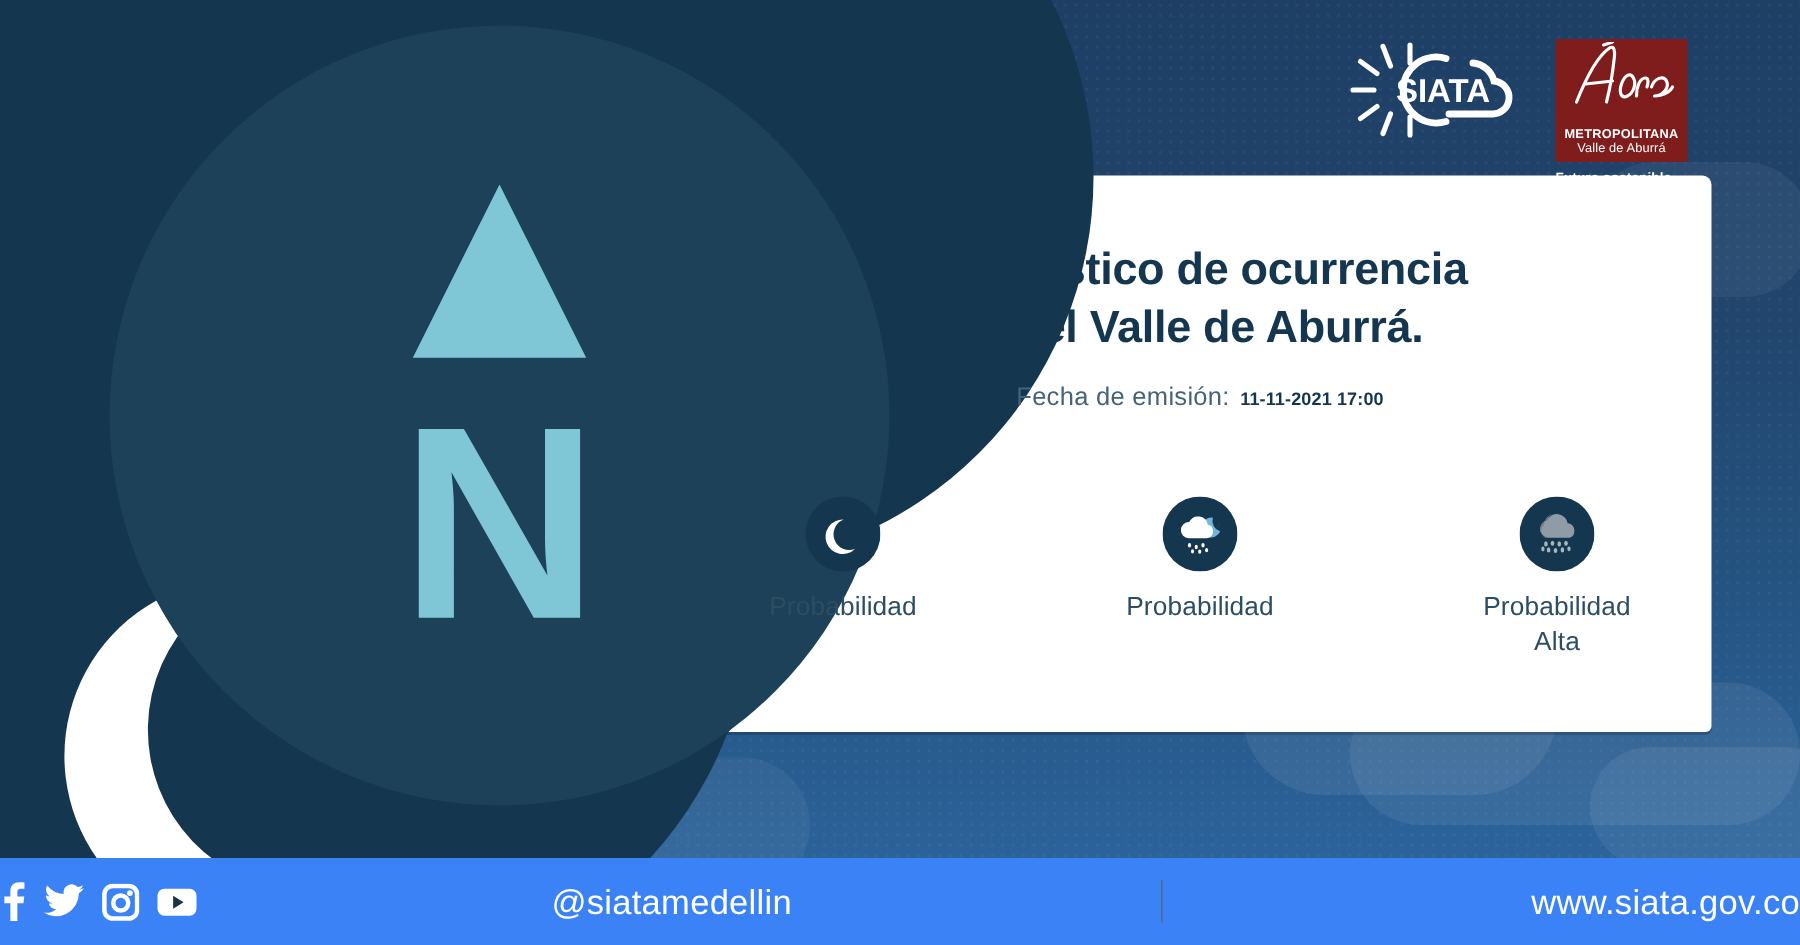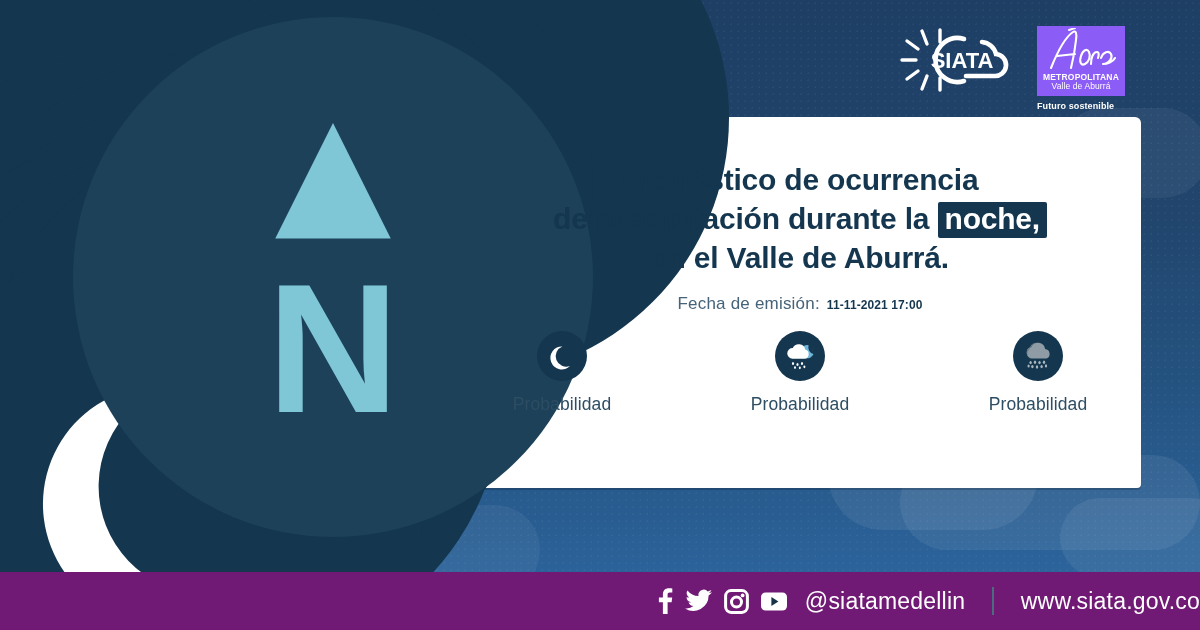--- a/index.html
+++ b/index.html
@@ -79,42 +79,42 @@
   .leg .ic{ height:52px; display:flex; align-items:center; justify-content:center; }
   .leg .lbl{
     margin-top:11px; color:#2d4d63; font-size:17.5px; line-height:1.32;
     letter-spacing:.1px;
   }
 
   
   #siata-logo{ position:absolute; left:898px; top:27px; }
   #amva-logo{ position:absolute; left:1037px; top:26px; width:88px; }
   #amva-box{
-    width:88px; height:70px; background:#8b5cf6;
+    width:88px; height:82px; background:#7f1d1d;
     display:flex; flex-direction:column; align-items:center;
     justify-content:flex-end; padding-bottom:4px; position:relative; overflow:hidden;
   }
   #amva-script{
     position:absolute; left:6px; top:2px; width:76px; height:44px;
   }
   #amva-m{
     color:#ffffff; font-size:8.5px; font-weight:bold; letter-spacing:.2px; line-height:1.05;
   }
   #amva-v{
     color:#ffffff; font-size:8.5px; letter-spacing:.1px; line-height:1.15;
   }
   #amva-fs{
     margin-top:5px; color:#ffffff; font-size:9px; font-weight:bold; text-align:left;
     letter-spacing:.1px;
   }
 
   
   #footer{
     position:absolute; left:0; bottom:0; width:1200px; height:58px;
-    background:#701a75; display:flex; align-items:center; justify-content:flex-end;
+    background:#3b82f6; display:flex; align-items:center; justify-content:space-between;
   }
   #social{ display:flex; align-items:center; gap:11px; }
   #handle{ color:#ffffff; font-size:23px; margin-left:17px; letter-spacing:.2px; }
   #divider{ width:1.6px; height:28px; background:#4b6b7e; margin:0 27px; }
   #site{ color:#ffffff; font-size:23px; letter-spacing:.2px; }
 </style>
 </head>
 <body>
 
 <div id="bg">
@@ -237,24 +237,20 @@
       <circle cx="27" cy="27" r="27" fill="#1c4158"></circle>
       <path d="M27 11 L33 23 L21 23 Z" fill="#7fc6d6"></path>
       <text x="27" y="41" text-anchor="middle" font-family="Liberation Sans, sans-serif" font-size="19" font-weight="bold" fill="#7fc6d6">N</text>
     </svg>
   </div>
 </div>
 
 <div id="right">
   <div id="title">
     <div>Pronóstico de ocurrencia</div>
-    <div>
-      <span>de precipitación durante la</span>
-      <span class="hl">noche,</span>
-    </div>
     <div>en el Valle de Aburrá.</div>
   </div>
   <div id="date-row">
     <span id="date-label">Fecha de emisión:</span>
     <span id="date-value">11-11-2021 17:00</span>
   </div>
 </div>
 
 <div id="legend">
 
@@ -306,20 +302,21 @@
           <ellipse cx="19.4" cy="35.6" rx="1.2" ry="1.7"></ellipse>
           <ellipse cx="24" cy="36" rx="1.2" ry="1.7"></ellipse>
           <ellipse cx="28.6" cy="35.6" rx="1.2" ry="1.7"></ellipse>
           <ellipse cx="33" cy="34.9" rx="1.1" ry="1.6"></ellipse>
           <ellipse cx="15.6" cy="35" rx="1.1" ry="1.6"></ellipse>
         </g>
       </svg>
     </div>
     <div class="lbl">
       <div>Probabilidad</div>
+      <div>Alta</div>
     </div>
   </div>
 </div>
 
 <div id="siata-logo">
   <svg width="128" height="66" viewBox="0 0 128 66">
     <g stroke="#ffffff" stroke-width="3.4" stroke-linecap="round" fill="none">
       <line x1="4" y1="33" x2="18" y2="33"></line>
       <line x1="9" y1="14" x2="20" y2="22"></line>
       <line x1="9" y1="52" x2="20" y2="44"></line>

